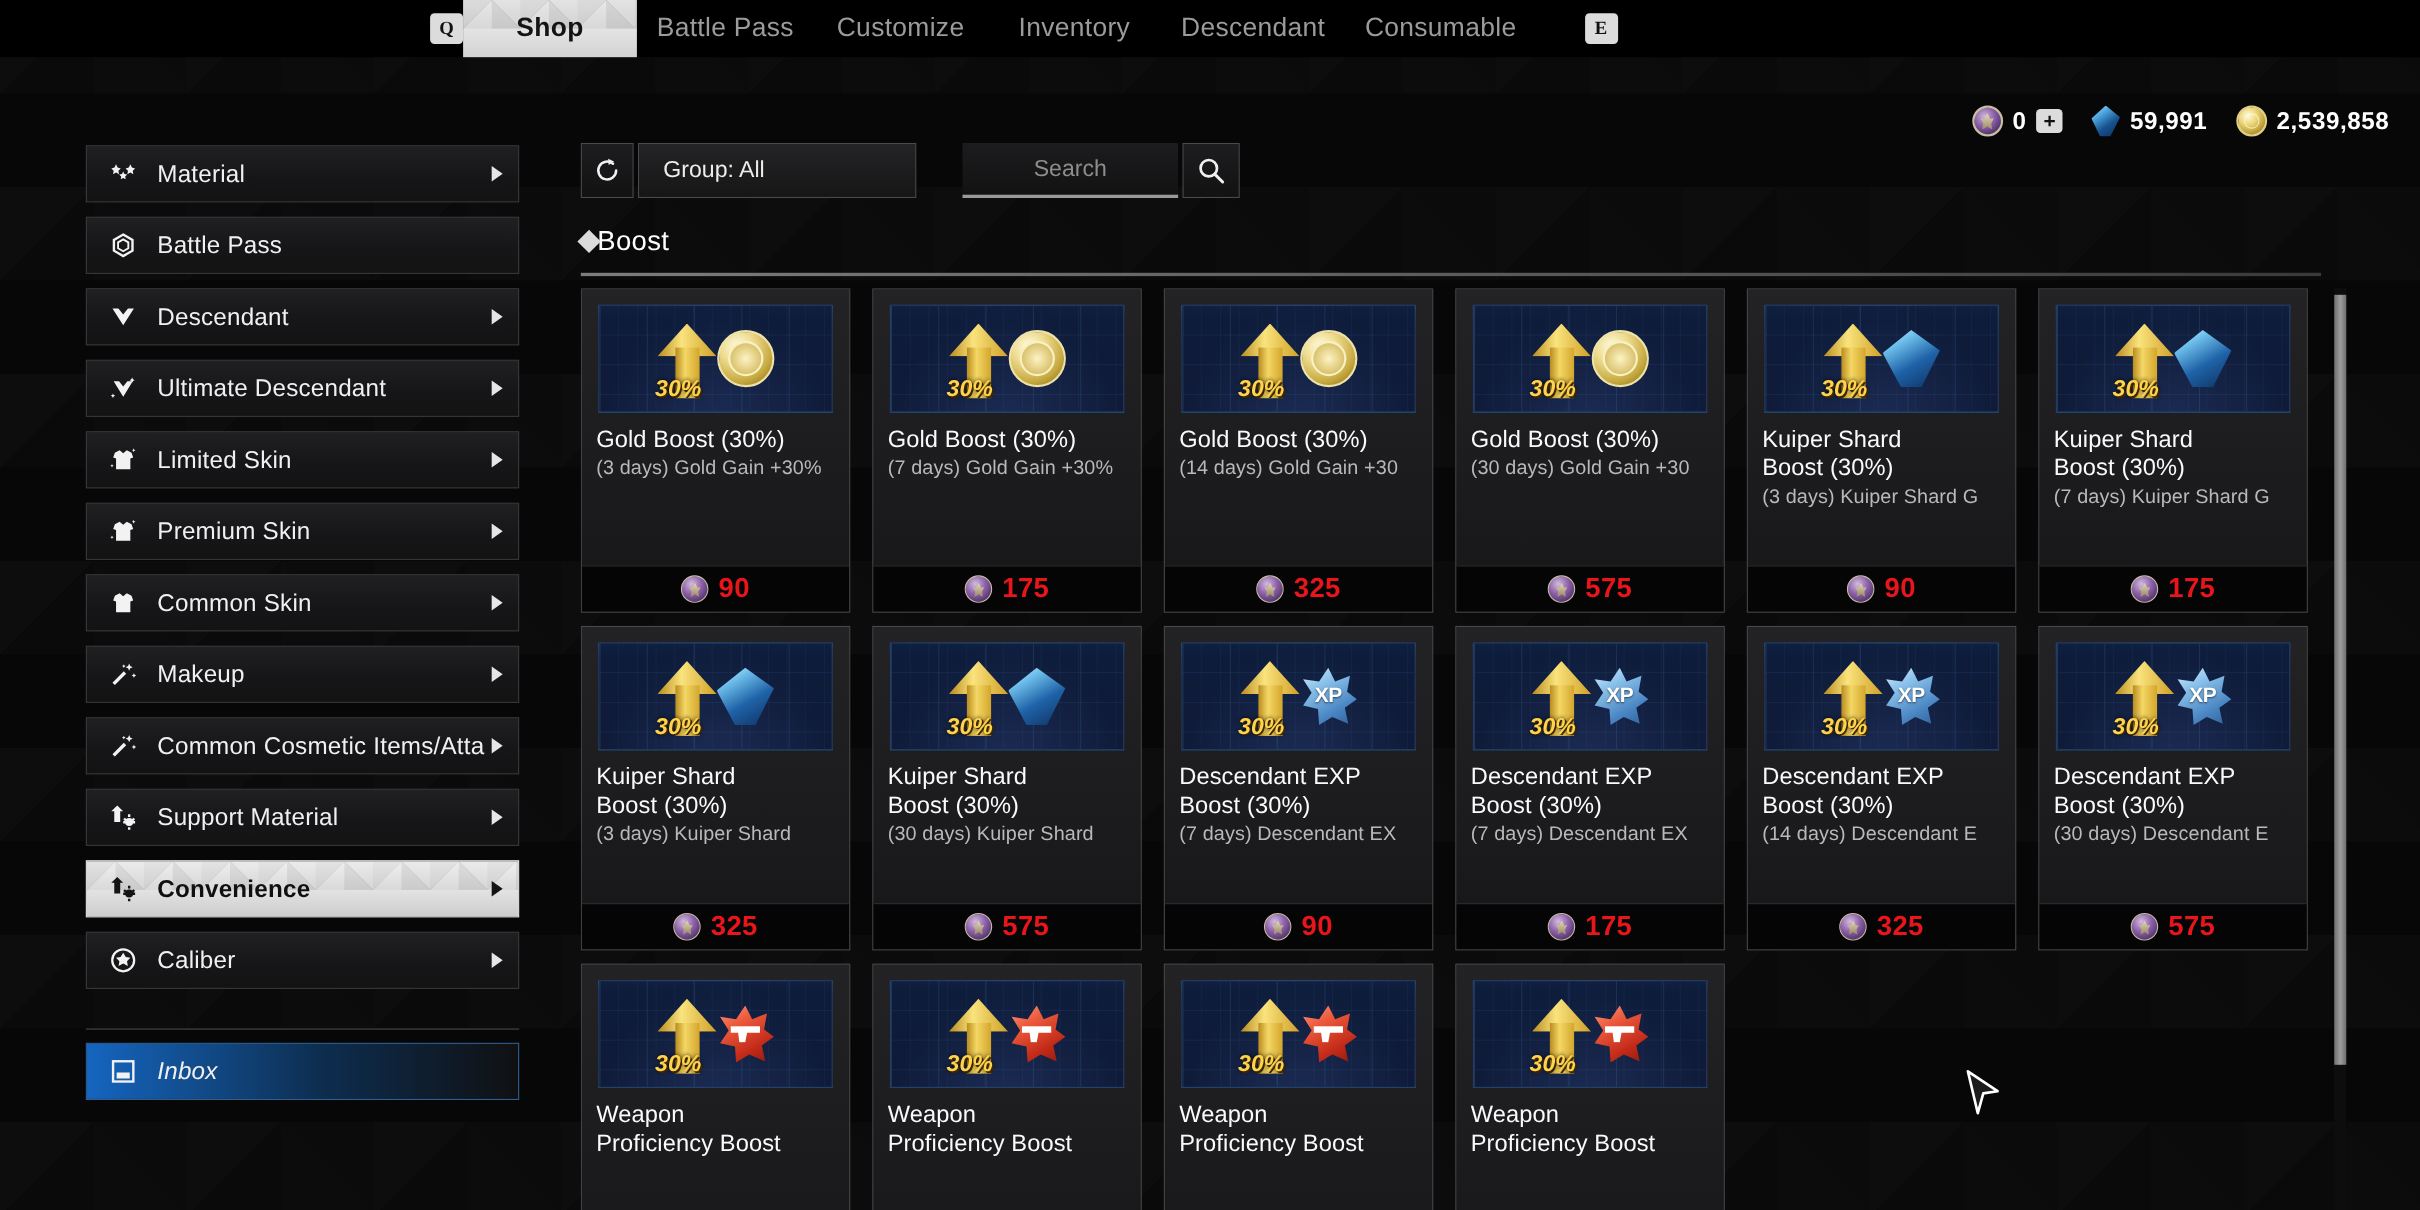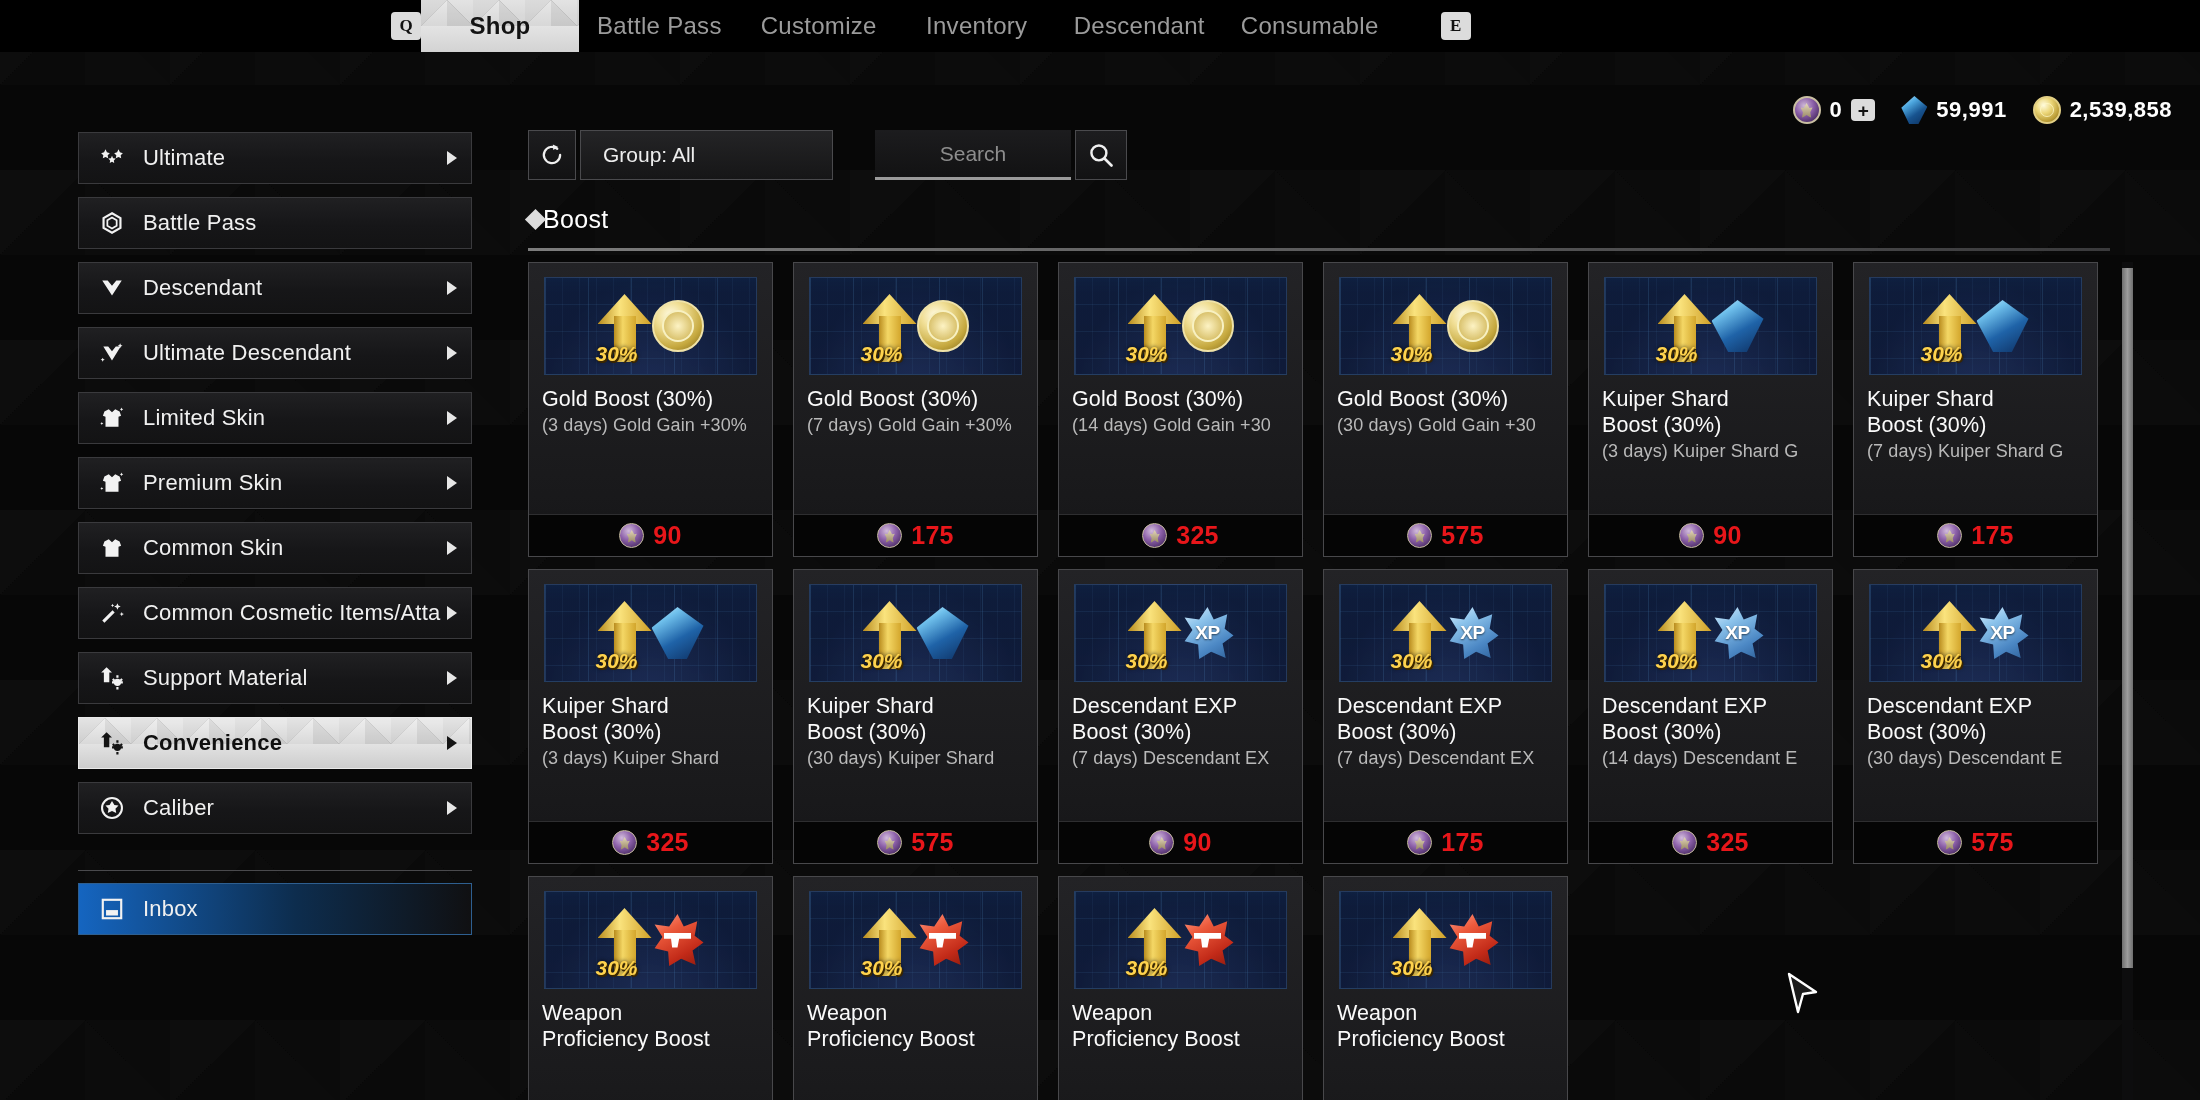--- a/index.html
+++ b/index.html
@@ -110,21 +110,21 @@
       linear-gradient(225deg, rgba(0,0,0,.06) 25%, transparent 25%),
       linear-gradient(45deg,  rgba(0,0,0,.11) 25%, transparent 25%),
       linear-gradient(315deg, rgba(0,0,0,.045) 25%, transparent 25%),
       linear-gradient(180deg,#fafafa,#cdcdcd);
     background-size:52px 52px,52px 52px,52px 52px,52px 52px,100% 100%;
     background-position:0 0,0 0,26px 26px,26px 26px,0 0;
     border-color:#e9e9e9;
   }
   .side-item.inbox{
     background:linear-gradient(90deg,#1565c0 0%,#124f92 22%,#0d2d4e 55%,#101012 100%);
-    border-color:#2e5f90; height:52px;
+    border-color:#2e5f90; height:52px;font-style:italic;
   }
   .side-ico{
     width:30px; height:28px; margin-right:16px; flex:none;
     display:flex; align-items:center; justify-content:center;
   }
   .side-ico svg{ width:28px; height:26px; }
   .side-label{
     font-size:22px; color:#f0f0f0; white-space:nowrap; overflow:hidden;
     flex:1; letter-spacing:.2px;
   }
@@ -345,21 +345,21 @@
 </div>
 
 <div class="sidebar">
 
   <div class="side-item">
     <span class="side-ico">
         <svg viewBox="0 0 24 24">
           <path fill="#f2f2f2" d="M6 4l1.3 2.7L10 7.5 8 9.4l.5 2.9L6 11l-2.5 1.3L4 9.4 2 7.5l2.7-.8zM18 4l1.3 2.7 2.7.8-2 1.9.5 2.9L18 11l-2.5 1.3.5-2.9-2-1.9 2.7-.8zM12 10l1 2.2 2.4.3-1.7 1.7.4 2.4-2.1-1.1-2.1 1.1.4-2.4L8.6 12.5l2.4-.3z"></path>
         </svg>
       </span>
-    <span class="side-label">Ultimate</span>
+    <span class="side-label">Material</span>
     <span class="chev"></span>
   </div>
 
   <div class="side-item">
     <span class="side-ico">
         <svg viewBox="0 0 24 24">
           <path fill="none" stroke="#f2f2f2" stroke-width="2" d="M12 3l7.8 4.5v9L12 21l-7.8-4.5v-9z"></path>
           <path fill="none" stroke="#f2f2f2" stroke-width="1.6" d="M12 7l4.3 2.5v5L12 17l-4.3-2.5v-5z"></path>
         </svg>
       </span>
@@ -412,20 +412,30 @@
   <div class="side-item">
     <span class="side-ico">
         <svg viewBox="0 0 24 24">
           <path fill="#f2f2f2" d="M9 4L5 6 3.6 10l2.4.9V20h12v-9.1l2.4-.9L19 6l-4-2-3 2.6z"></path>
         </svg>
       </span>
     <span class="side-label">Common Skin</span>
     <span class="chev"></span>
   </div>
 
+  <div class="side-item">
+    <span class="side-ico">
+        <svg viewBox="0 0 24 24">
+          <path fill="#f2f2f2" d="M3 19l9.5-9.5 2 2L5 21z"></path>
+          <path fill="#f2f2f2" d="M17 3l.9 2.1 2.1.9-2.1.9L17 9l-.9-2.1-2.1-.9 2.1-.9zM21 11l.6 1.4 1.4.6-1.4.6-.6 1.4-.6-1.4-1.4-.6 1.4-.6zM12.5 3.5l.5 1.1 1.1.5-1.1.5-.5 1.1-.5-1.1L11 5.1l1-.5z"></path>
+        </svg>
+      </span>
+    <span class="side-label">Makeup</span>
+    <span class="chev"></span>
+  </div>
 
   <div class="side-item">
     <span class="side-ico">
         <svg viewBox="0 0 24 24">
           <path fill="#f2f2f2" d="M3 19l9.5-9.5 2 2L5 21z"></path>
           <path fill="#f2f2f2" d="M17 3l.9 2.1 2.1.9-2.1.9L17 9l-.9-2.1-2.1-.9 2.1-.9zM21 11l.6 1.4 1.4.6-1.4.6-.6 1.4-.6-1.4-1.4-.6 1.4-.6zM12.5 3.5l.5 1.1 1.1.5-1.1.5-.5 1.1-.5-1.1L11 5.1l1-.5z"></path>
         </svg>
       </span>
     <span class="side-label">Common Cosmetic Items/Atta</span>
     <span class="chev"></span>

